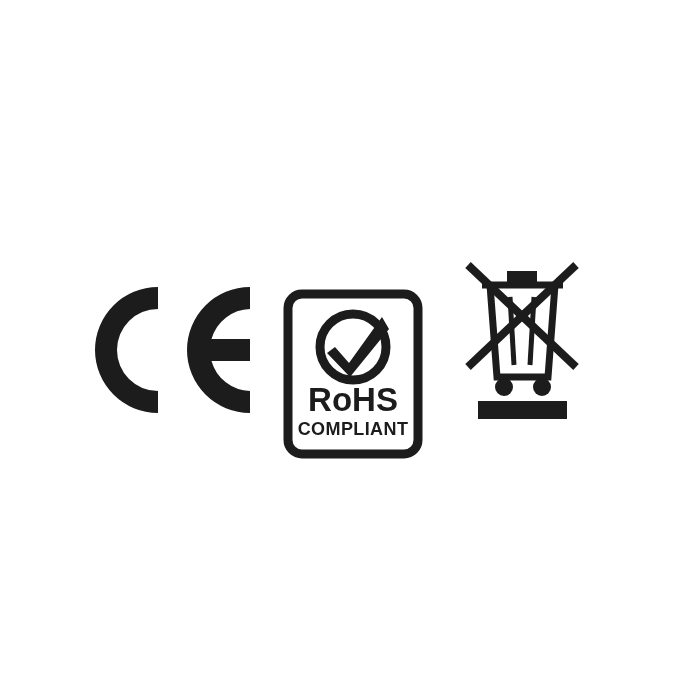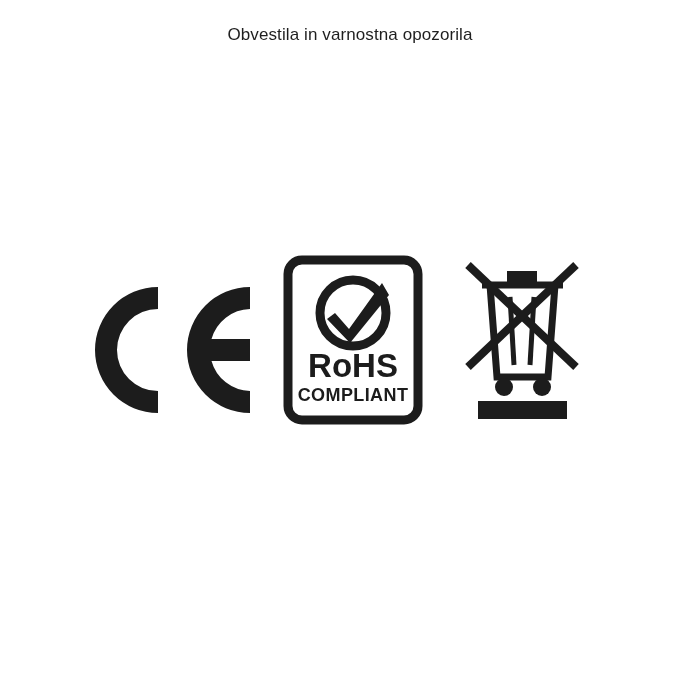--- a/index.html
+++ b/index.html
@@ -37,30 +37,29 @@
     left: 0;
     width: 700px;
     height: 190px;
   }
   .mark {
     position: absolute;
     top: 0;
   }
   
   .mark-ce { left: 95px; width: 170px; height: 190px; }
-  .mark-rohs { left: 283px; width: 120px; height: 160px; }
+  .mark-rohs { left: 283px; width: 120px; height: 160px; margin-top: 34px; }
   .mark-weee { left: 460px; width: 125px; height: 170px; }
   svg { display: block; }
 </style>
 </head>
 <body>
 
 <div class="page">
 
-  <div class="page-title">Obvestila in varnostna opozorila</div>
 
   <div class="marks-row">
 
     <div class="mark mark-ce">
       <span>
         <svg width="170" height="190" viewBox="0 0 170 190" aria-label="CE">
 
           <path d="M63 32
                    A63 63 0 0 0 63 158
                    L63 136

